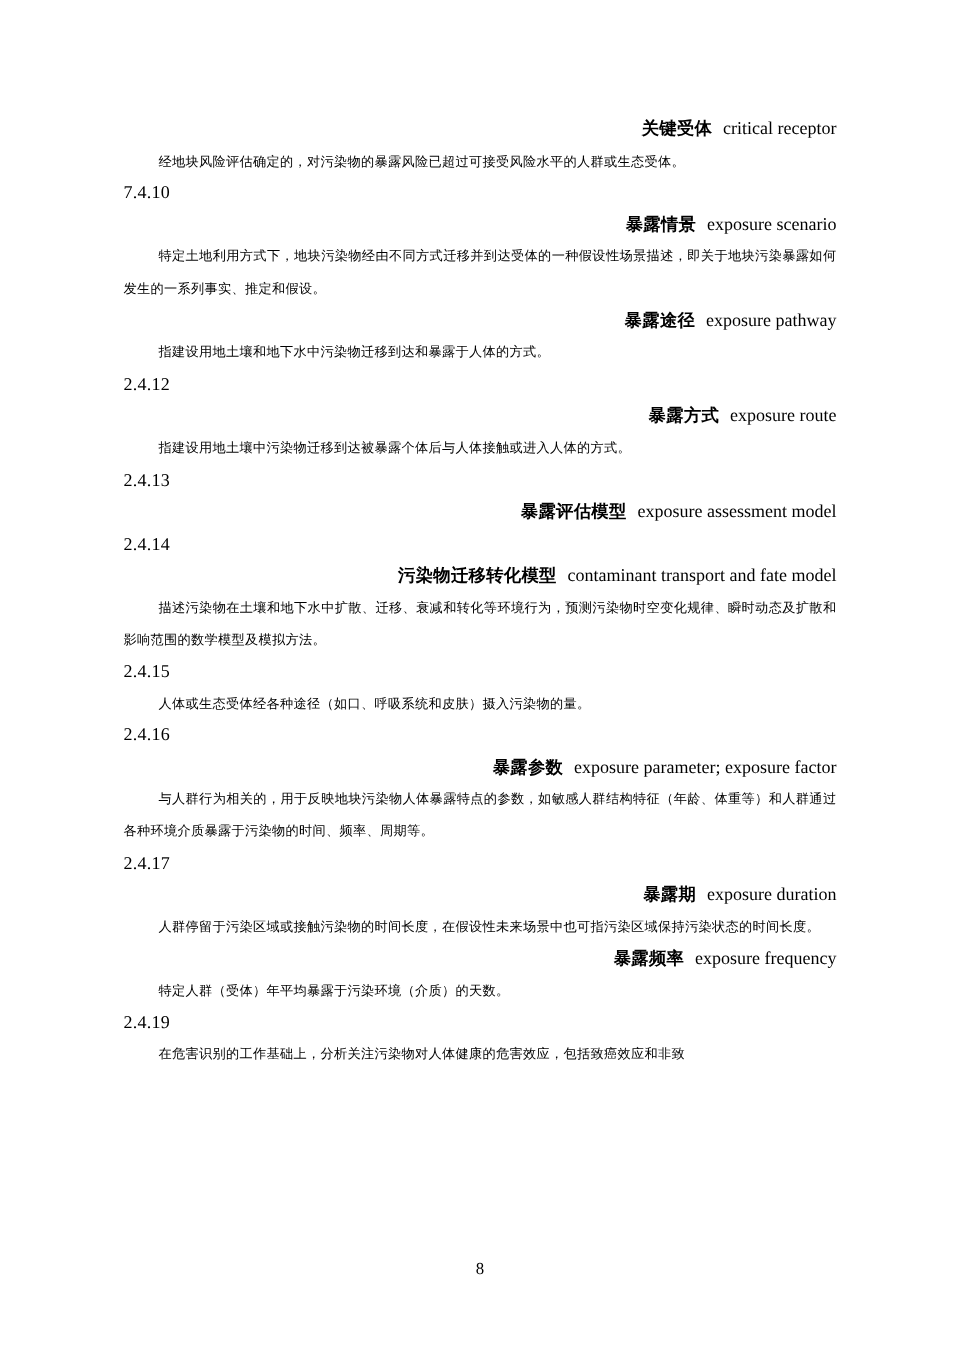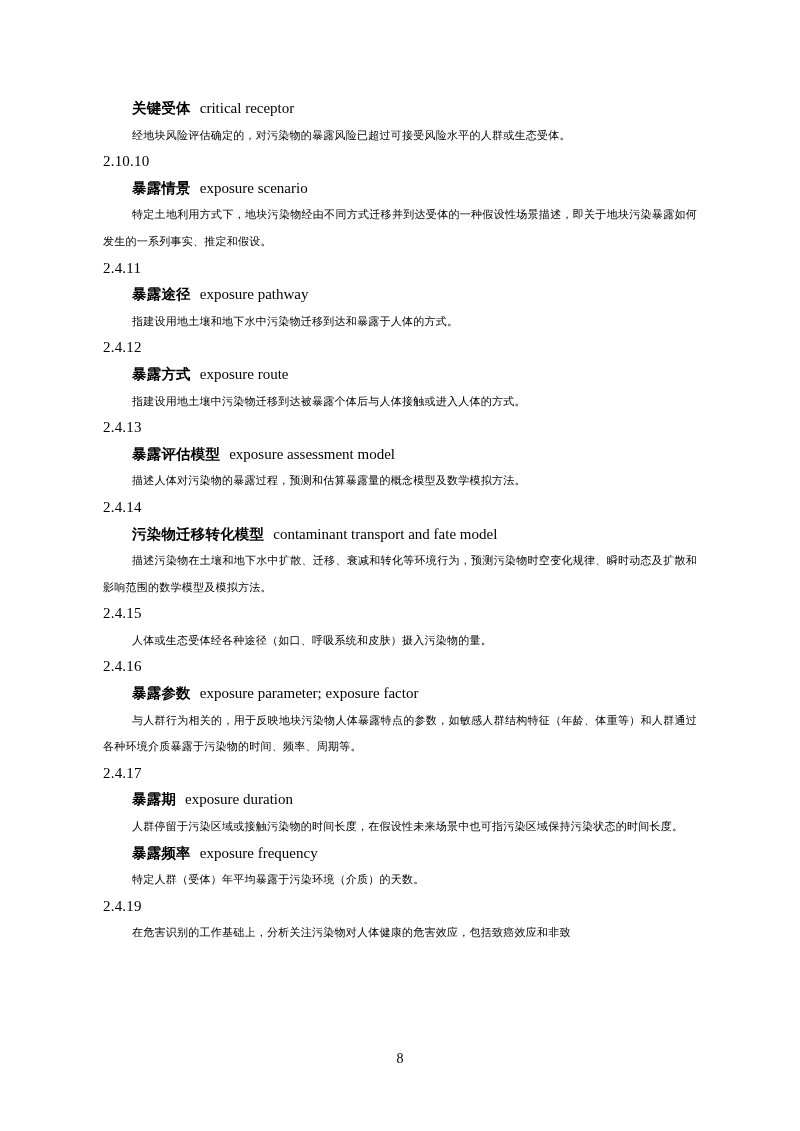--- a/index.html
+++ b/index.html
@@ -25,20 +25,21 @@
   .section-number {
     font-size: 15px;
     line-height: 26.6px;
     letter-spacing: 0.2px;
   }
   .term-line {
     font-size: 14.4px;
     line-height: 26.6px;
     padding-left: 29px;
     white-space: nowrap;
+    text-align: right;
   }
   .term-cn {
     font-weight: 700;
     font-family: "Liberation Sans", "DejaVu Sans", sans-serif;
     letter-spacing: 0.3px;
   }
   .term-en {
     font-size: 15px;
     margin-left: 9px;
     font-family: "Liberation Serif", "DejaVu Serif", serif;
@@ -65,41 +66,39 @@
 <body>
 
 <main class="content" id="sections-container">
   <section class="term-section">
 
     <div class="term-line"><span class="term-cn">关键受体</span><span class="term-en">critical receptor</span></div>
     <p class="definition">经地块风险评估确定的，对污染物的暴露风险已超过可接受风险水平的人群或生态受体。</p>
   </section>
 
   <section class="term-section">
-    <div class="section-number">2.10.10</div>
+    <div class="section-number">7.4.10</div>
     <div class="term-line"><span class="term-cn">暴露情景</span><span class="term-en">exposure scenario</span></div>
     <p class="definition">特定土地利用方式下，地块污染物经由不同方式迁移并到达受体的一种假设性场景描述，即关于地块污染暴露如何发生的一系列事实、推定和假设。</p>
   </section>
 
   <section class="term-section">
-    <div class="section-number">2.4.11</div>
     <div class="term-line"><span class="term-cn">暴露途径</span><span class="term-en">exposure pathway</span></div>
     <p class="definition">指建设用地土壤和地下水中污染物迁移到达和暴露于人体的方式。</p>
   </section>
 
   <section class="term-section">
     <div class="section-number">2.4.12</div>
     <div class="term-line"><span class="term-cn">暴露方式</span><span class="term-en">exposure route</span></div>
     <p class="definition">指建设用地土壤中污染物迁移到达被暴露个体后与人体接触或进入人体的方式。</p>
   </section>
 
   <section class="term-section">
     <div class="section-number">2.4.13</div>
     <div class="term-line"><span class="term-cn">暴露评估模型</span><span class="term-en">exposure assessment model</span></div>
-    <p class="definition">描述人体对污染物的暴露过程，预测和估算暴露量的概念模型及数学模拟方法。</p>
   </section>
 
   <section class="term-section">
     <div class="section-number">2.4.14</div>
     <div class="term-line"><span class="term-cn">污染物迁移转化模型</span><span class="term-en">contaminant transport and fate model</span></div>
     <p class="definition">描述污染物在土壤和地下水中扩散、迁移、衰减和转化等环境行为，预测污染物时空变化规律、瞬时动态及扩散和影响范围的数学模型及模拟方法。</p>
   </section>
 
   <section class="term-section">
     <div class="section-number">2.4.15</div>

